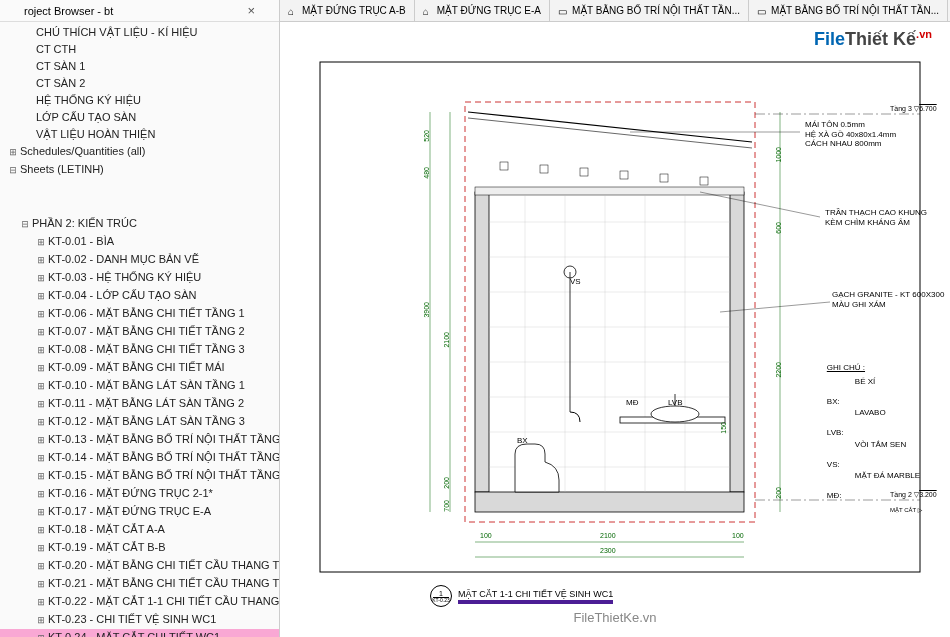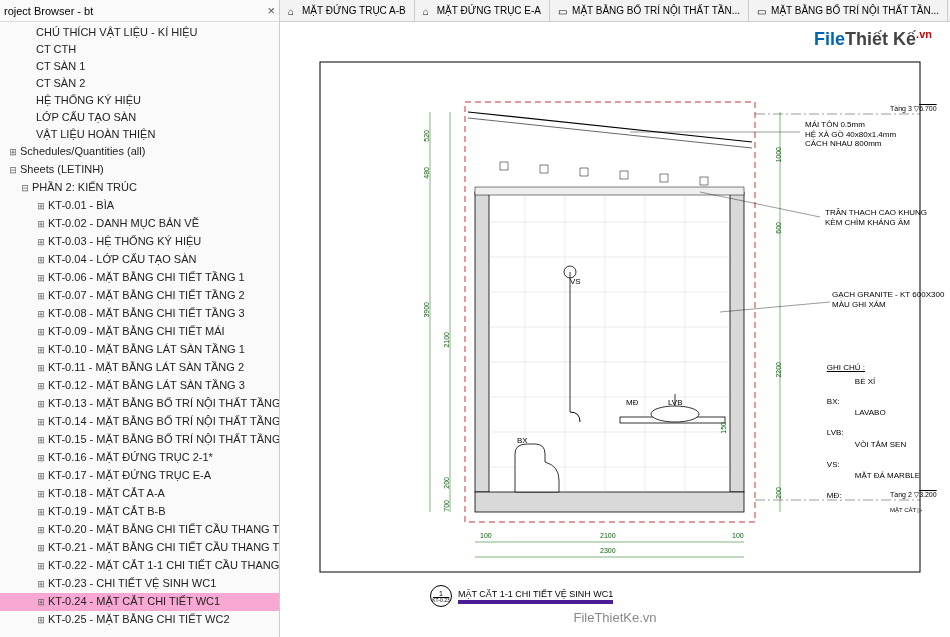--- a/index.html
+++ b/index.html
@@ -19,39 +19,39 @@
       overflow: hidden;
     }
     .browser-panel {
       width: 280px;
       border-right: 1px solid #ccc;
       overflow-y: auto;
       overflow-x: hidden;
       background: #fafafa;
     }
     .browser-header {
-      padding: 3px 4px;
+      padding: 3px 24px;
       font-size: 11px;
       border-bottom: 1px solid #ddd;
       display: flex;
       justify-content: space-between;
       align-items: center;
     }
     .close-x { cursor: pointer; font-size: 13px; color: #555; }
     .tree { padding: 2px 0; }
     .tree-item {
       padding: 1px 4px 1px 18px;
       white-space: nowrap;
       cursor: pointer;
       font-size: 11px;
       line-height: 15px;
       color: #222;
     }
     .tree-item.lvl-0 { padding-left: 8px; }
-    .tree-item.lvl-1 { padding-left: 20px; }
+    .tree-item.lvl-1 { padding-left: 20px; margin-top: 36px; }
     .tree-item.lvl-2 { padding-left: 36px; }
     .tree-item.selected { font-weight: normal; background: #f9a8d4; }
     .expander {
       display: inline-block;
       width: 10px;
       text-align: center;
       color: #666;
       font-size: 9px;
       margin-right: 2px;
     }

